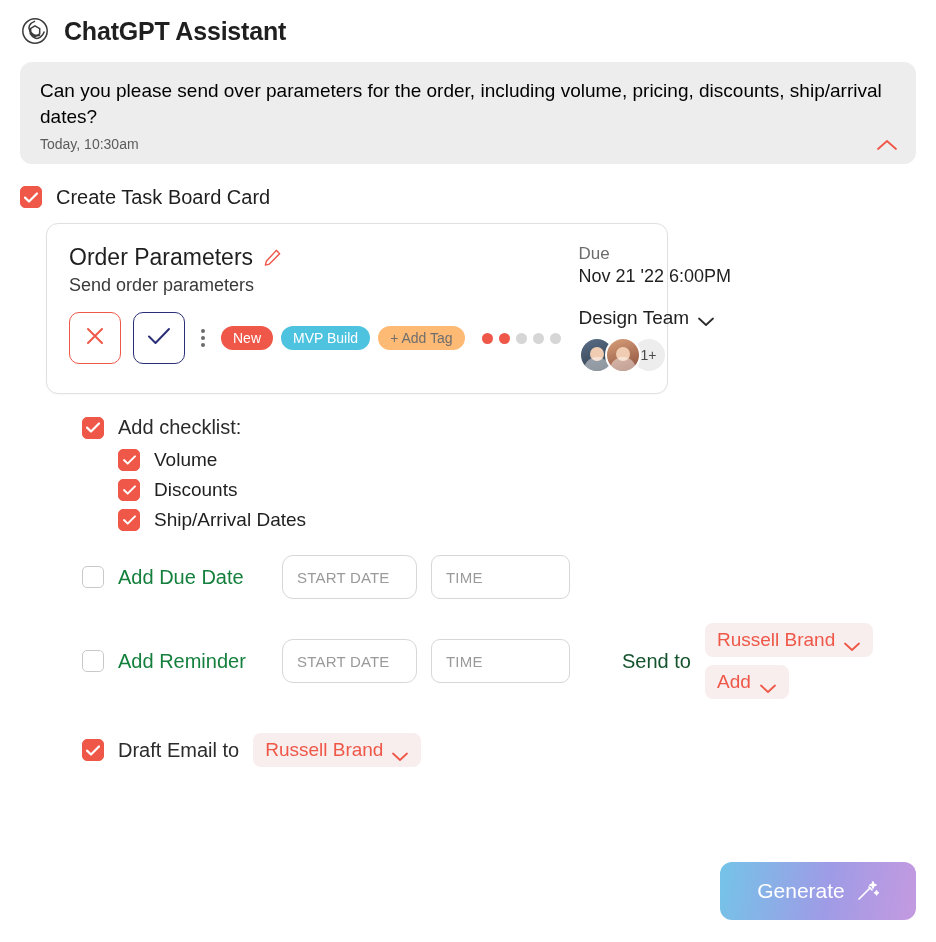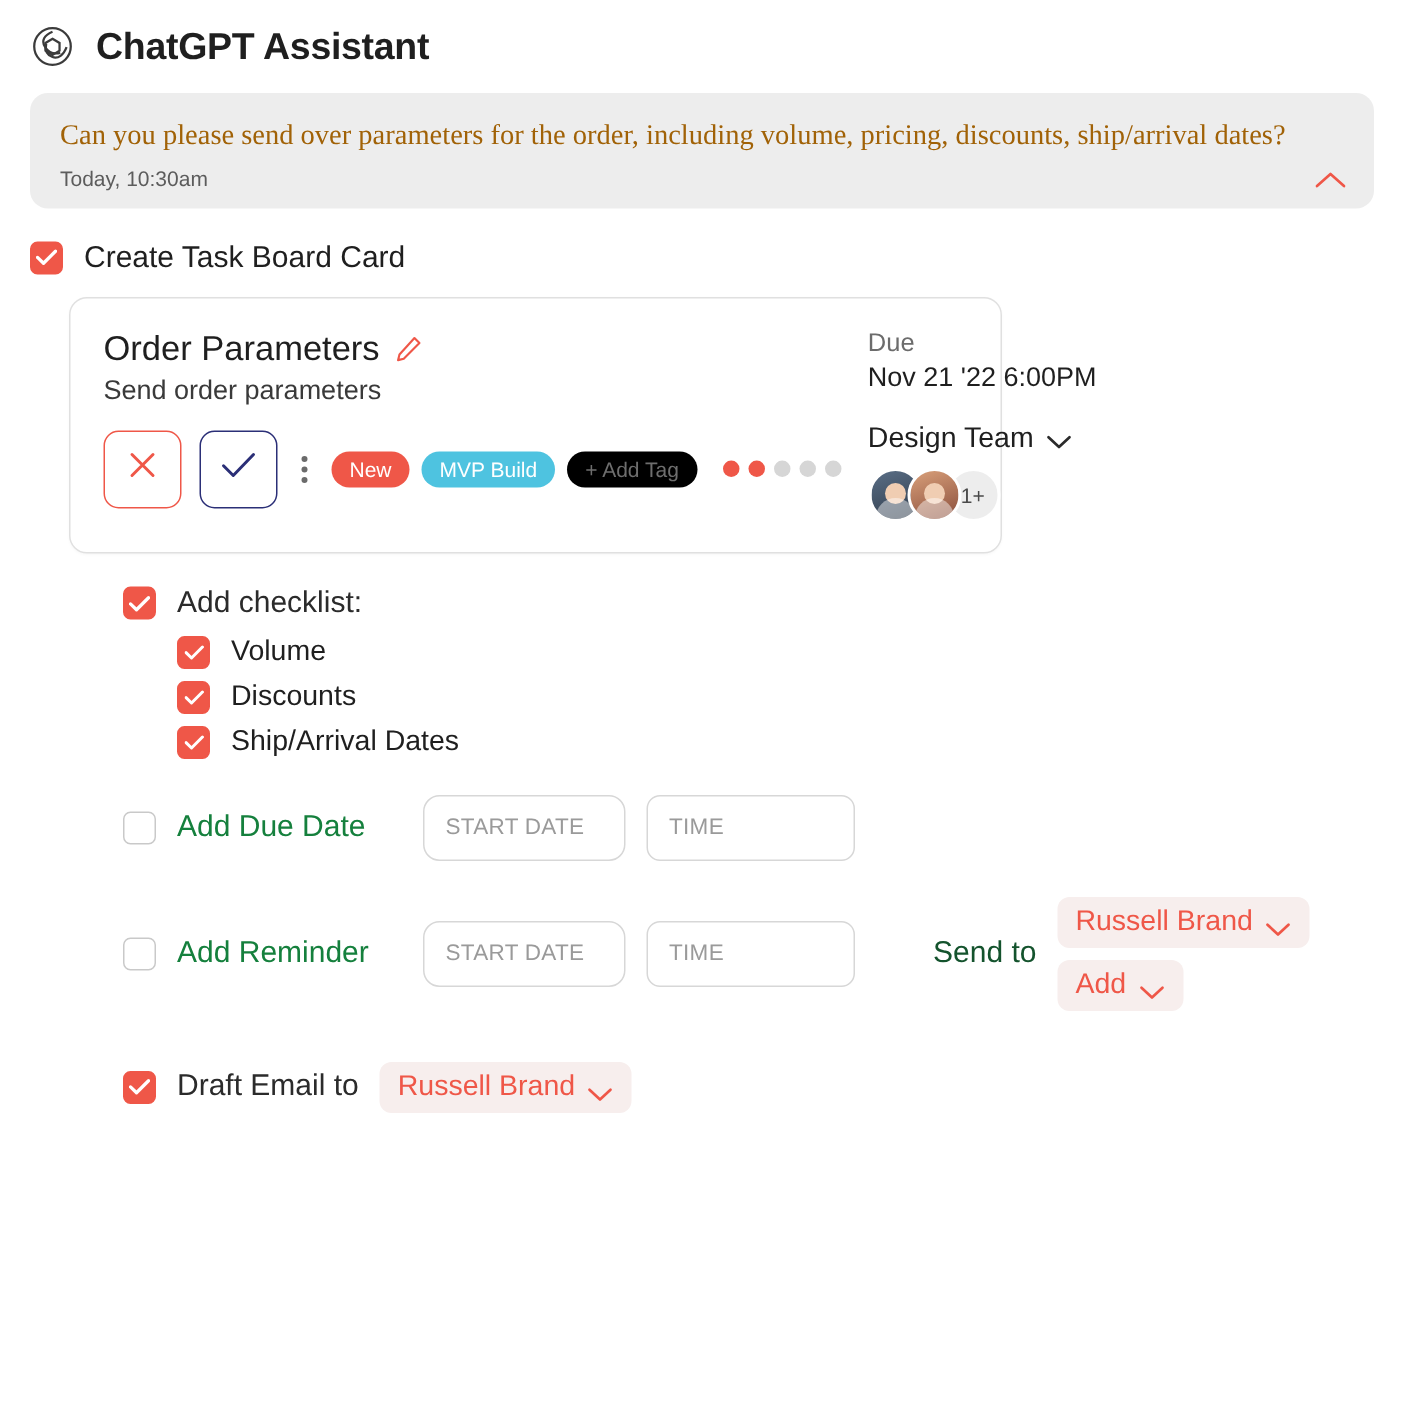--- a/index.html
+++ b/index.html
@@ -19,21 +19,21 @@
   .app-title { font-size: 25px; font-weight: bold; color: #1f1f1f; letter-spacing: -0.2px; }
 
   
   .prompt {
     position: relative;
     background: #ededed;
     border-radius: 12px;
     padding: 16px 20px 12px 20px;
     margin-top: 6px;
   }
-  .prompt-text { font-size: 19px; line-height: 1.35; color: #a16207; max-width: 860px; font-family: Liberation Serif, serif; }
+  .prompt-text { font-size: 19px; line-height: 1.35; color: #000000; max-width: 860px; }
   .prompt-time { font-size: 14px; color: #5c5c5c; margin-top: 7px; }
   .chevron-up {
     position: absolute; right: 18px; bottom: 12px;
     width: 22px; height: 14px;
   }
 
   
   .row { display: flex; align-items: flex-start; }
   .cb {
     width: 22px; height: 22px; border-radius: 5px;
@@ -74,21 +74,21 @@
   .act-reject { border: 1.5px solid #ef5748; }
   .act-accept { border: 1.5px solid #2b2f77; }
   .kebab { display: flex; flex-direction: column; gap: 3px; padding: 0 4px; cursor: pointer; }
   .kebab i { width: 4px; height: 4px; border-radius: 50%; background: #6b6b6b; display: block; }
 
   .tags-col { display: flex; flex-direction: row; gap: 15px; }
   .tags { display: flex; align-items: center; gap: 8px; }
   .tag { font-size: 14px; border-radius: 12px; padding: 4px 12px; color: #fff; white-space: nowrap; }
   .tag-new { background: #ef5748; }
   .tag-mvp { background: #4ec3e0; }
-  .tag-add { background: #000000; color: #6e6e6e; }
+  .tag-add { background: #fdba74; color: #6e6e6e; }
   .dots { display: flex; gap: 6px; align-items: center; padding-left: 2px; }
   .dot { width: 11px; height: 11px; border-radius: 50%; background: #d6d6d6; }
   .dot.on { background: #ef5748; }
 
   .card-right { width: 200px; flex: 0 0 200px; padding-left: 18px; }
   .due-label { font-size: 17px; color: #6c6c6c; }
   .due-value { font-size: 18px; color: #1f1f1f; margin-top: 2px; }
   .team-row { display: flex; align-items: center; gap: 8px; margin-top: 20px; }
   .team-name { font-size: 19px; color: #1f1f1f; }
   .chev-down { width: 18px; height: 11px; }
@@ -340,14 +340,25 @@
     <span class="pill">
       <span>Russell Brand</span>
       <span class="chev-down">
         <svg viewBox="0 0 18 11" fill="none" stroke="#ef5748" stroke-width="1.8" stroke-linecap="round" stroke-linejoin="round">
             <path d="M2 2.5 L9 9 L16 2.5"></path>
           </svg>
       </span>
     </span>
   </div>
 
+  <div class="generate">
+    <span>Generate</span>
+    <span class="wand">
+      <svg viewBox="0 0 24 24" fill="none" stroke="#ffffff" stroke-width="1.7" stroke-linecap="round" stroke-linejoin="round">
+        <path d="M4 20 L15 9"></path>
+        <path d="M14 8 L17 11"></path>
+        <path d="M18 3 L18.8 5.2 L21 6 L18.8 6.8 L18 9 L17.2 6.8 L15 6 L17.2 5.2 Z" fill="#fff"></path>
+        <path d="M21.5 12 L22 13.3 L23.3 13.8 L22 14.3 L21.5 15.6 L21 14.3 L19.7 13.8 L21 13.3 Z" fill="#fff"></path>
+      </svg>
+    </span>
+  </div>
 
 </div>
 
 </body></html>

